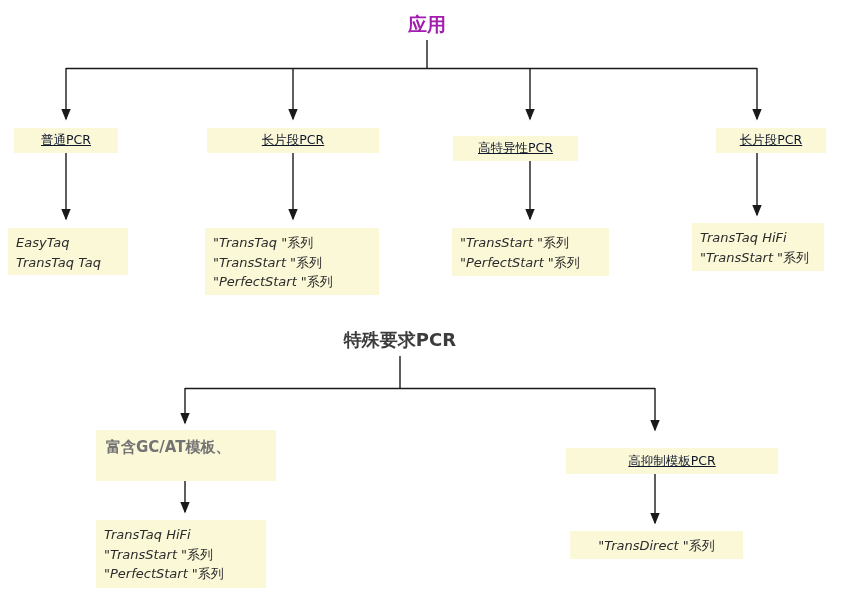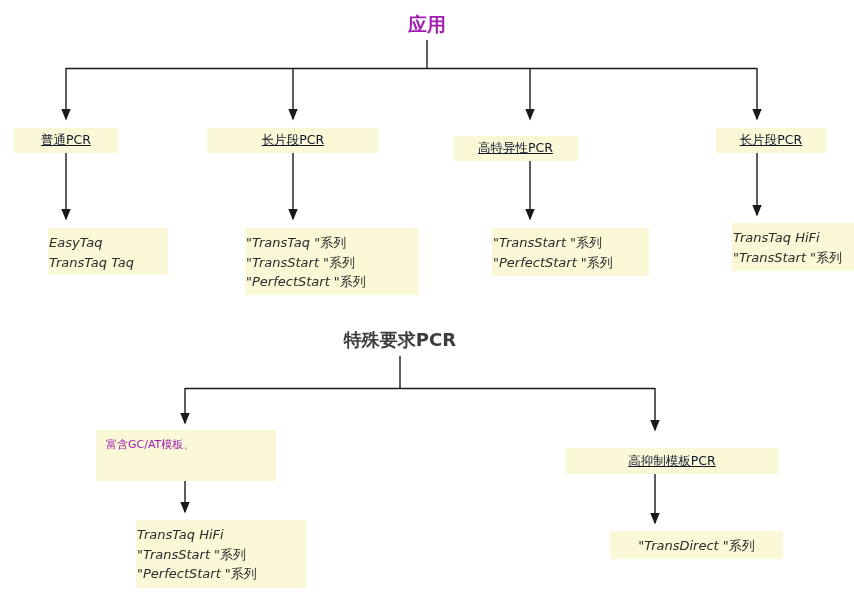--- a/index.html
+++ b/index.html
@@ -20,25 +20,25 @@
   .box {
     position:absolute;
     background:#fbf8d8;
     box-sizing:border-box;
   }
   .cat {
     display:flex; align-items:center; justify-content:center;
     font-size:12.5px; color:#0f172a;text-decoration:underline;
   }
   .cat-left {
-    font-size:11px; color:#a21caf;
-    padding:6px 10px; line-height:1.55;
+    font-size:15px; color:#737373;
+    padding:6px 10px; line-height:1.55;font-weight:bold;
   }
   .prod {
-    font-size:13px; padding:5px 1px; line-height:1.5;margin-left:40px;
+    font-size:13px; padding:5px 8px; line-height:1.5;
   }
   .prod.center { text-align:center; }
   .pline { white-space:nowrap; }
   .it { font-style:italic; }
   svg.connectors {
     position:absolute; left:0; top:0;
     pointer-events:none;
   }
 </style>
 </head>

